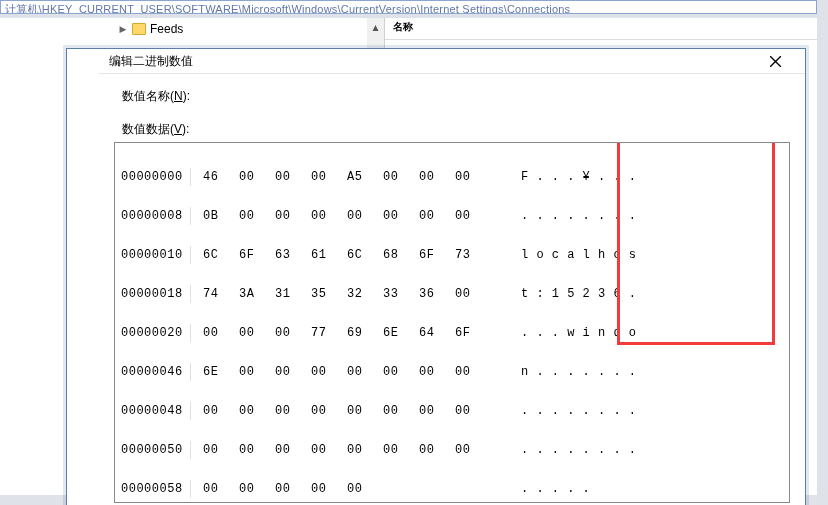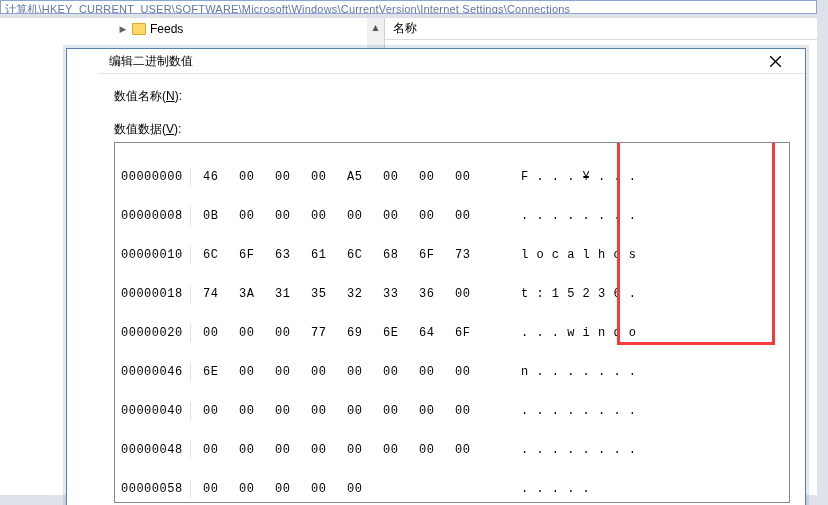--- a/index.html
+++ b/index.html
@@ -13,42 +13,42 @@
     }
     
     .bg-path { position:absolute; top:0; left:0; right:11px; height:14px;
                background:#fff; border:1px solid #8aa5cf; color:#6177aa;
                padding:1px 4px; overflow:hidden; white-space:nowrap;
                text-overflow:ellipsis; font-size:11px; letter-spacing:0.2px; }
     .bg-left  { position:absolute; top:18px; left:0; width:385px; bottom:10px;
                 background:#fff; border-right:1px solid #d0d0d0; }
     .bg-right { position:absolute; top:18px; left:385px; right:11px; bottom:10px; background:#fff; }
     .bg-divider { position:absolute; top:18px; left:385px; bottom:10px; width:6px; background:#f0f0f0; }
-    .bg-header-cell { height:22px; padding:2px 8px; border-bottom:1px solid #ddd; font-size:12px; }
+    .bg-header-cell { height:22px; padding:2px 8px; border-bottom:1px solid #ddd; font-size:10px;font-weight:bold; }
     .bg-left-scrollbar { position:absolute; right:0; top:0; bottom:0; width:17px; background:#f0f0f0; }
     .bg-scroll-up, .bg-scroll-down { height:17px; display:flex; align-items:center; justify-content:center; color:#555; }
     .bg-left-scrollbar .bg-scroll-down { position:absolute; bottom:0; }
     .tree-row { display:flex; align-items:center; height:22px; padding-left:118px; gap:4px; }
     .tree-chevron { width:10px; color:#666; font-size:9px; display:flex; justify-content:center; }
     .tree-folder  { width:14px; height:12px; background:#ffd869; border:1px solid #d4a92a; border-radius:1px; }
 
     
     .dialog {
       position:absolute; top:48px; left:66px;
       width:740px; height:462px; background:#fff;
       border:1px solid #5a7fab; box-shadow:0 0 0 3px rgba(90,127,171,.18);
       display:flex; flex-direction:column;padding-left:32px;
     }
     .titlebar { height:30px; display:flex; align-items:center; padding:0 10px; border-bottom:1px solid #e5e5e5; }
     .titlebar .title { flex:1; font-size:12px; }
     .titlebar .close { width:40px; height:24px; display:flex; align-items:center; justify-content:center; cursor:pointer; }
     .titlebar .close svg { width:11px; height:11px; }
 
     .form-area { padding:10px 15px 0 15px; flex:1; display:flex; flex-direction:column; }
-    .lbl { margin:4px 0 4px 0; display:inline-block; }
+    .lbl { margin:4px 0 4px 8px; display:inline-block; }
     .underline { text-decoration:underline; }
     .name-field { width:100%; height:24px; border:1px solid #888; background:#f0f0f0; padding:3px 8px; font-size:12px; }
     .data-box   { width:100%; flex:1; border:1px solid #888; background:#fff;
                   font-family:"Courier New",Consolas,monospace; font-size:12px;
                   line-height:18px; padding:4px 6px; position:relative; overflow:hidden; }
     .hex-row { white-space:pre; letter-spacing:0.5px;margin-top:21px; }
     .offset  { display:inline-block; width:70px; border-right:1px solid #e0e0e0; }
     .bytes   { display:inline-block; width:330px; padding-left:12px; }
     .bytes span { display:inline-block; width:36px; }
     .ascii-highlight {
@@ -103,22 +103,22 @@
 
     <div class="data-box" id="hex-box">
       <div class="ascii-highlight"></div>
 
     <div class="hex-row"><span class="offset">00000000</span><span class="bytes"><span>46</span><span>00</span><span>00</span><span>00</span><span>A5</span><span>00</span><span>00</span><span>00</span></span><span class="ascii">F . . . ¥ . . .</span></div>
         <div class="hex-row"><span class="offset">00000008</span><span class="bytes"><span>0B</span><span>00</span><span>00</span><span>00</span><span>00</span><span>00</span><span>00</span><span>00</span></span><span class="ascii">. . . . . . . .</span></div>
         <div class="hex-row"><span class="offset">00000010</span><span class="bytes"><span>6C</span><span>6F</span><span>63</span><span>61</span><span>6C</span><span>68</span><span>6F</span><span>73</span></span><span class="ascii">l o c a l h o s</span></div>
         <div class="hex-row"><span class="offset">00000018</span><span class="bytes"><span>74</span><span>3A</span><span>31</span><span>35</span><span>32</span><span>33</span><span>36</span><span>00</span></span><span class="ascii">t : 1 5 2 3 6 .</span></div>
         <div class="hex-row"><span class="offset">00000020</span><span class="bytes"><span>00</span><span>00</span><span>00</span><span>77</span><span>69</span><span>6E</span><span>64</span><span>6F</span></span><span class="ascii">. . . w i n d o</span></div>
         <div class="hex-row"><span class="offset">00000046</span><span class="bytes"><span>6E</span><span>00</span><span>00</span><span>00</span><span>00</span><span>00</span><span>00</span><span>00</span></span><span class="ascii">n . . . . . . .</span></div>
-        <div class="hex-row"><span class="offset">00000040</span><span class="bytes"><span>00</span><span>00</span><span>00</span><span>00</span><span>00</span><span>00</span><span>00</span><span>00</span></span><span class="ascii">. . . . . . . .</span></div>
         <div class="hex-row"><span class="offset">00000048</span><span class="bytes"><span>00</span><span>00</span><span>00</span><span>00</span><span>00</span><span>00</span><span>00</span><span>00</span></span><span class="ascii">. . . . . . . .</span></div>
+        <div class="hex-row"><span class="offset">00000050</span><span class="bytes"><span>00</span><span>00</span><span>00</span><span>00</span><span>00</span><span>00</span><span>00</span><span>00</span></span><span class="ascii">. . . . . . . .</span></div>
         <div class="hex-row"><span class="offset">00000058</span><span class="bytes"><span>00</span><span>00</span><span>00</span><span>00</span><span>00</span></span><span class="ascii">. . . . .</span></div>
       </div>
   </div>
 
   <div class="btn-row">
     <button class="btn primary">确定</button>
     <button class="btn">取消</button>
   </div>
 
 </div>

